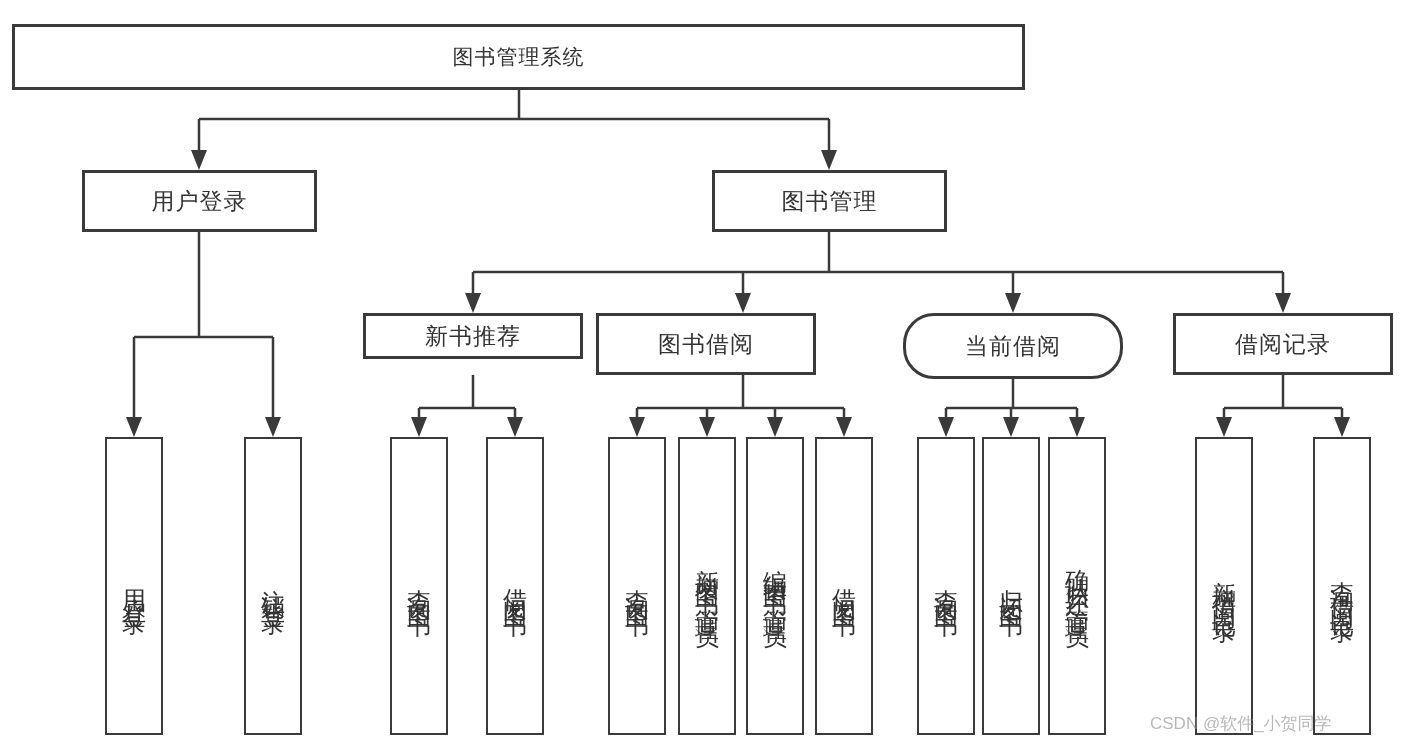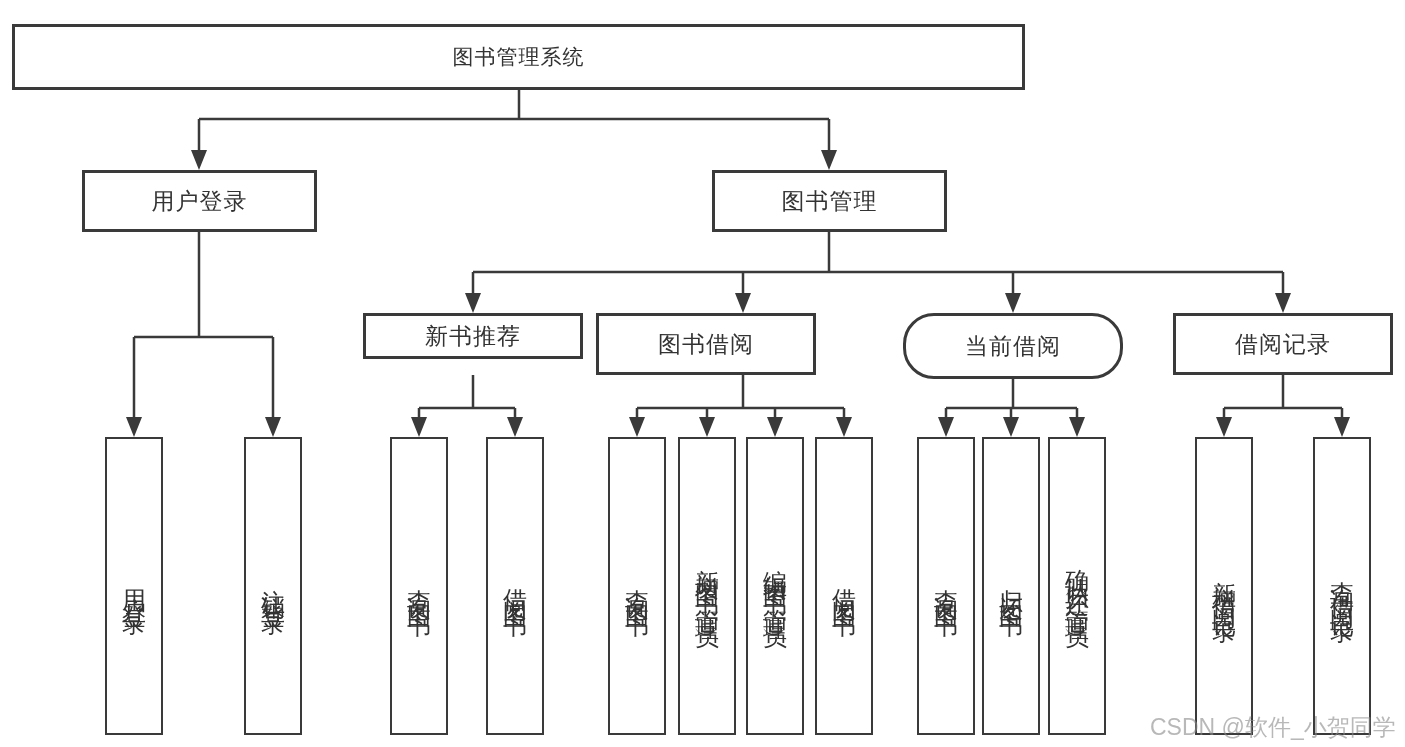--- a/index.html
+++ b/index.html
@@ -48,21 +48,21 @@
     letter-spacing: 8px;
     line-height: 1;
     z-index: 2;
     text-align: center;
   }
   .watermark {
     position: absolute;
     left: 1150px;
     top: 712px;
     width: 255px;
-    font-size: 23px;
+    font-size: 17px;
     color: rgba(140, 140, 140, 0.62);
     white-space: nowrap;
     z-index: 3;
   }
 </style>
 </head>
 <body>
 
 <div class="canvas">
 

